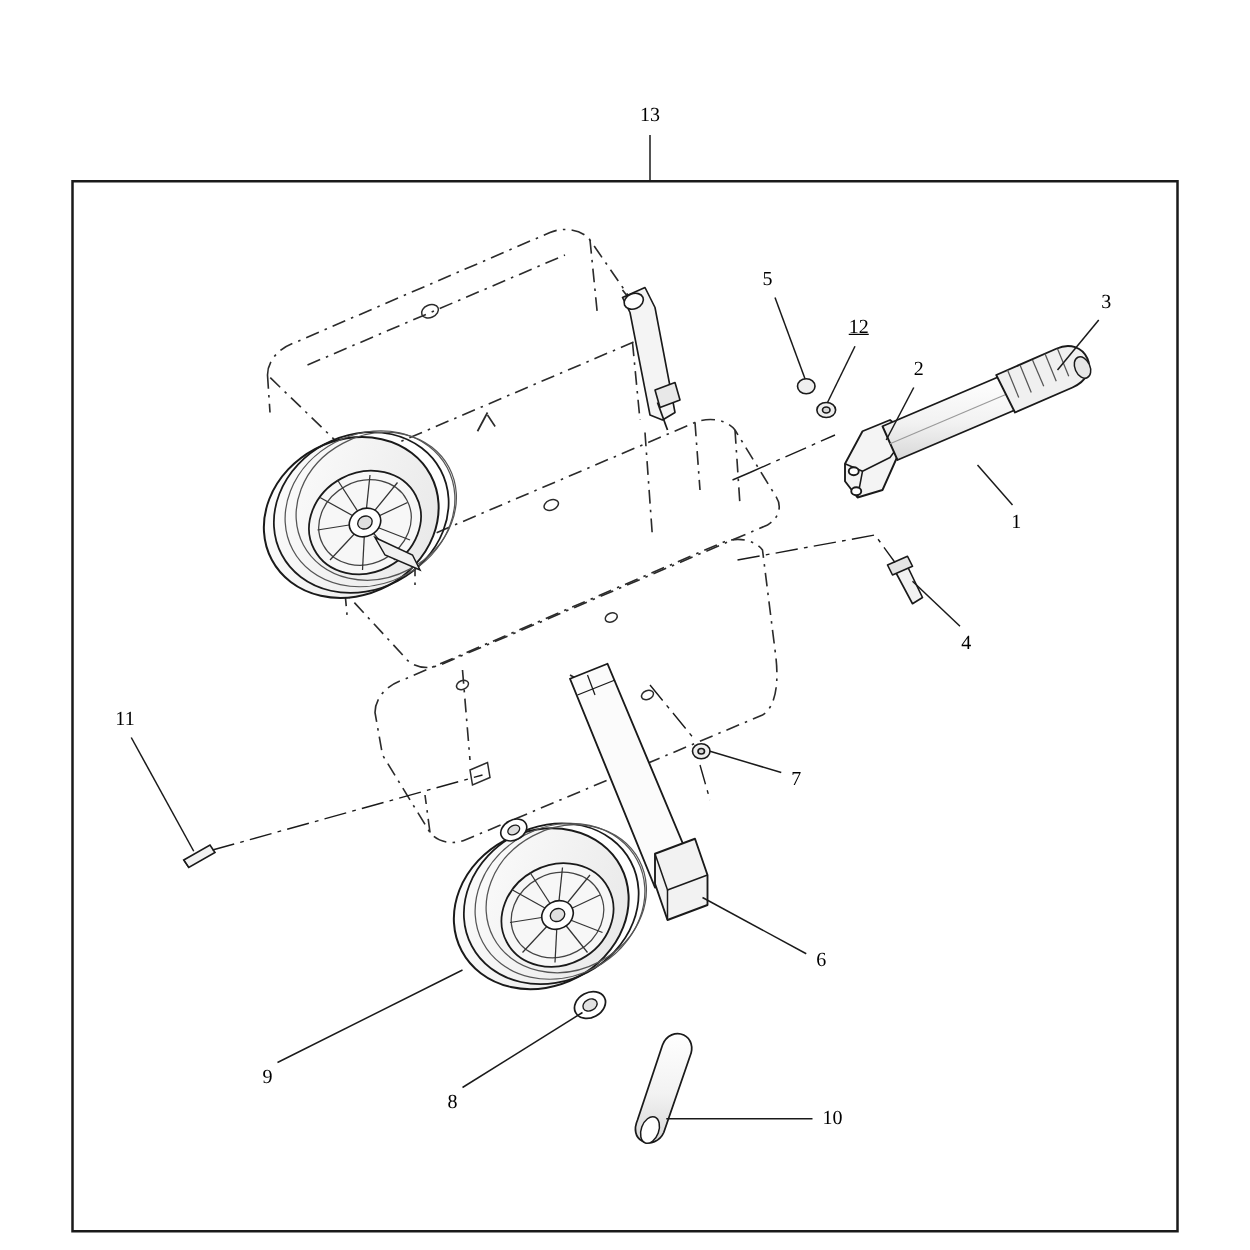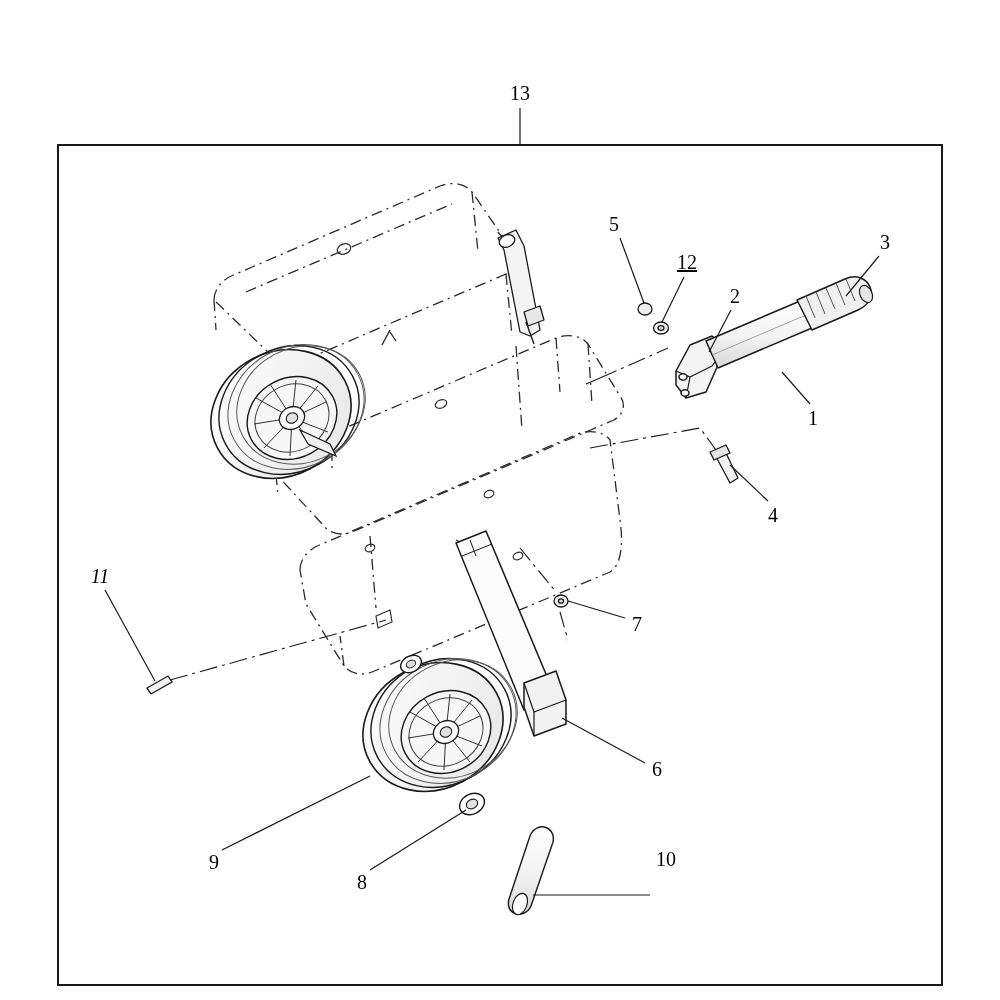--- a/index.html
+++ b/index.html
@@ -20,21 +20,21 @@
     height: 1000px;
   }
   #drawing {
     position: absolute;
     left: 0;
     top: 0;
   }
   .callout {
     position: absolute;
     font-family: "Liberation Serif", serif;
-    font-size: 20px;
+    font-size: 16px;
     line-height: 20px;
     color: #000000;
     white-space: nowrap;
     transform: translate(-50%, -50%);
     user-select: none;
   }
 </style>
 </head>
 <body>
 
@@ -277,18 +277,18 @@
 
   <div class="callout" style="left:520px; top:93px;">13</div>
   <div class="callout" style="left:614px; top:224px;">5</div>
   <div class="callout" style="left:687px; top:262px;text-decoration:underline;">12</div>
   <div class="callout" style="left:735px; top:296px;">2</div>
   <div class="callout" style="left:885px; top:242px;">3</div>
   <div class="callout" style="left:813px; top:418px;">1</div>
   <div class="callout" style="left:773px; top:515px;">4</div>
   <div class="callout" style="left:637px; top:624px;">7</div>
   <div class="callout" style="left:657px; top:769px;">6</div>
-  <div class="callout" style="left:100px; top:576px;font-style:italic;">11</div>
+  <div class="callout" style="left:100px; top:576px;">11</div>
   <div class="callout" style="left:214px; top:862px;">9</div>
   <div class="callout" style="left:362px; top:882px;">8</div>
-  <div class="callout" style="left:666px; top:859px;">10</div>
+  <div class="callout" style="left:666px; top:895px;">10</div>
 
 </div>
 
 </body></html>

